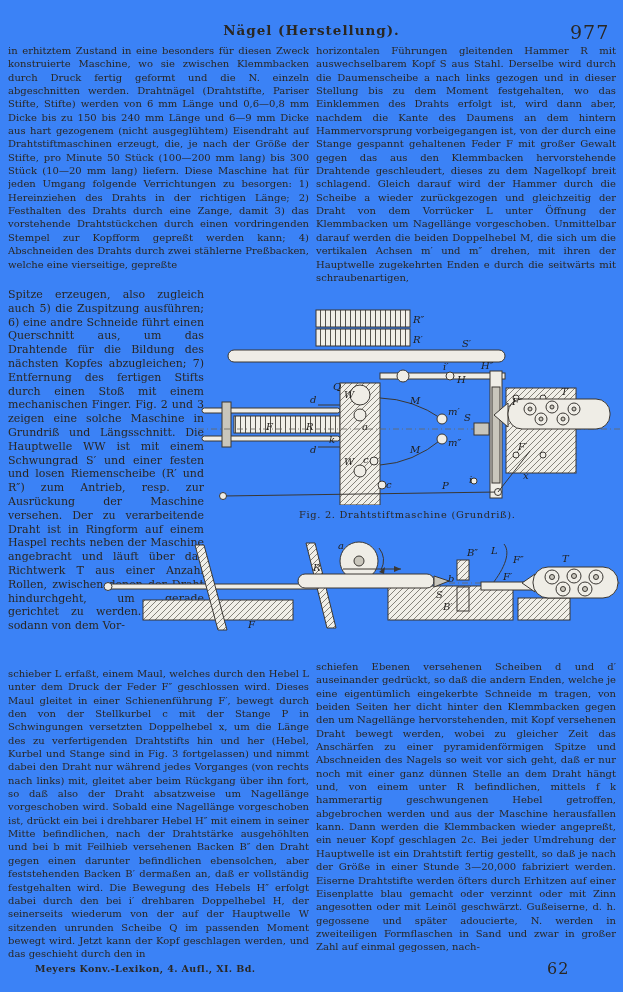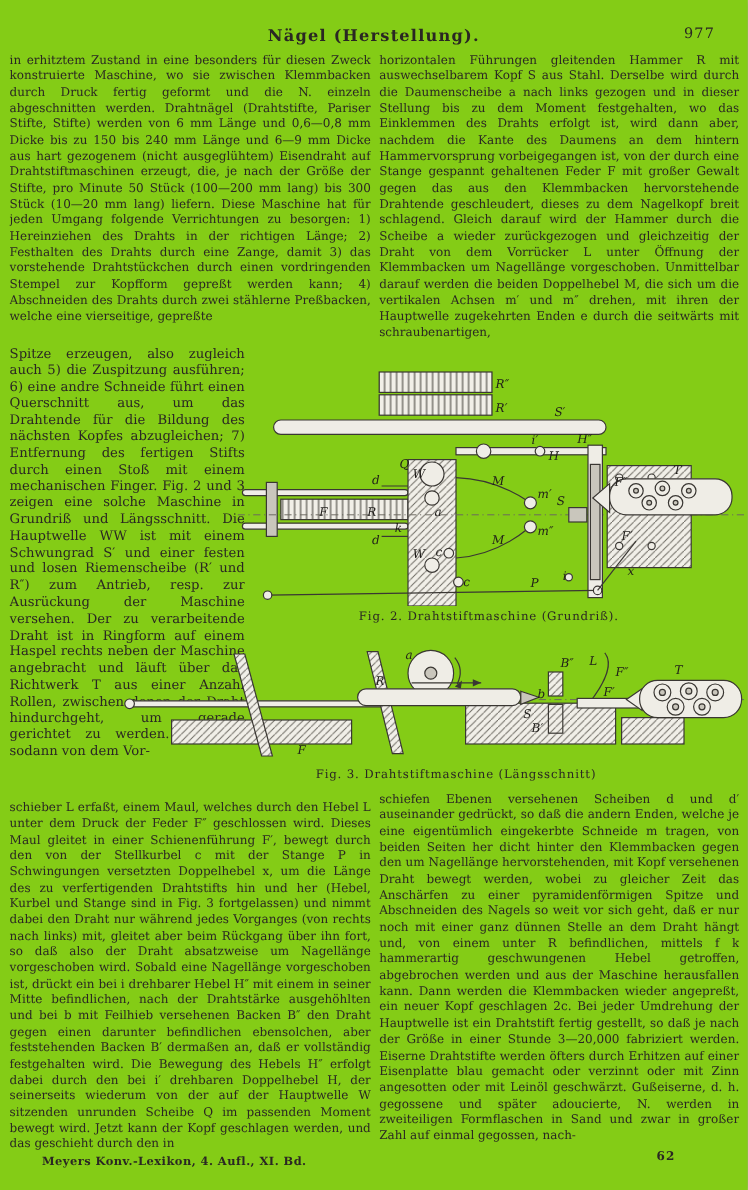--- a/index.html
+++ b/index.html
@@ -1,26 +1,26 @@
 <!DOCTYPE html>
 <html lang="de"><head>
 <meta charset="utf-8">
 <style>
   html,body{margin:0;padding:0;}
   body{background:#d8d5cc;font-family:"DejaVu Serif", serif;}
-  #page{position:relative;width:623px;height:992px;background:#84cc16;color:#2a2723;overflow:hidden;margin:0 auto;
+  #page{position:relative;width:623px;height:992px;background:#3b82f6;color:#2a2723;overflow:hidden;margin:0 auto;
         box-shadow:0 0 6px rgba(0,0,0,.3);}
   .abs{position:absolute;}
   .header-title{left:0;top:22px;width:623px;text-align:center;font-size:13.5px;font-weight:bold;letter-spacing:1px;}
-  .page-number{left:570px;top:21px;font-size:12px;letter-spacing:1px;}
+  .page-number{left:570px;top:21px;font-size:19px;letter-spacing:1px;}
   .body-text{font-size:10px;line-height:13.35px;text-align:justify;overflow:hidden;hyphens:auto;-webkit-hyphens:auto;}
   .body-text.narrow{font-size:11px;line-height:13.8px;}
   .caption{font-size:9.8px;letter-spacing:0.7px;white-space:nowrap;}
   .footer-imprint{left:35px;top:963px;font-size:9.5px;letter-spacing:0.4px;font-weight:bold;}
-  .sheet-number{left:547px;top:959px;font-size:10px;letter-spacing:1px;font-weight:bold;}
+  .sheet-number{left:547px;top:959px;font-size:16px;letter-spacing:1px;}
   svg{display:block;}
   .fig-line{stroke:#3a3733;fill:none;stroke-width:1;}
   .fig-fill{stroke:#3a3733;fill:#efede6;stroke-width:1;}
   .fig-dark{stroke:#3a3733;fill:#c9c6bc;stroke-width:1;}
   .fig-label{font:italic 10px "DejaVu Serif", serif;fill:#1f1d1a;}
   .centerline{stroke:#6b675f;stroke-width:0.8;stroke-dasharray:6 3 1 3;fill:none;}
 </style>
 </head>
 <body>
 
@@ -198,18 +198,17 @@
       <text class="fig-label" x="333" y="58">S</text>
       <text class="fig-label" x="345" y="42">b</text>
       <text class="fig-label" x="364" y="16">B″</text>
       <text class="fig-label" x="340" y="70">B′</text>
       <text class="fig-label" x="388" y="14">L</text>
       <text class="fig-label" x="410" y="23">F″</text>
       <text class="fig-label" x="400" y="40">F′</text>
       <text class="fig-label" x="459" y="22">T</text>
     </svg>
   </div>
-  <div class="abs caption" style="left:230px;top:640px;width:300px;text-align:center;">Fig. 3. Drahtstiftmaschine (Längsschnitt)</div>
 
   <div class="abs footer-imprint">Meyers Konv.-Lexikon, 4. Aufl., XI. Bd.</div>
   <div class="abs sheet-number">62</div>
 
 </div>
 
 </body></html>

